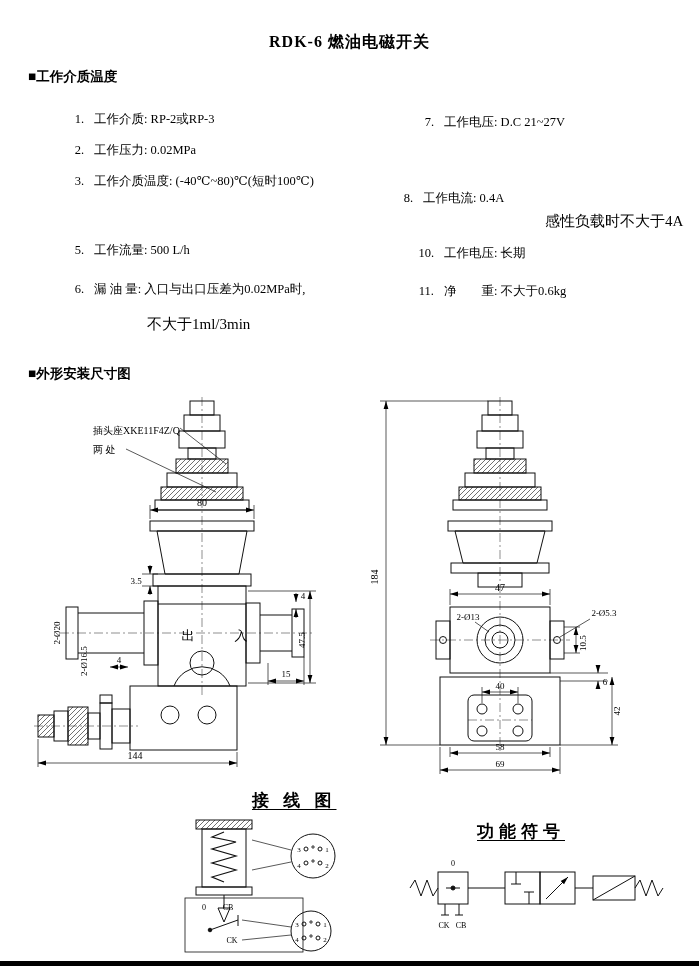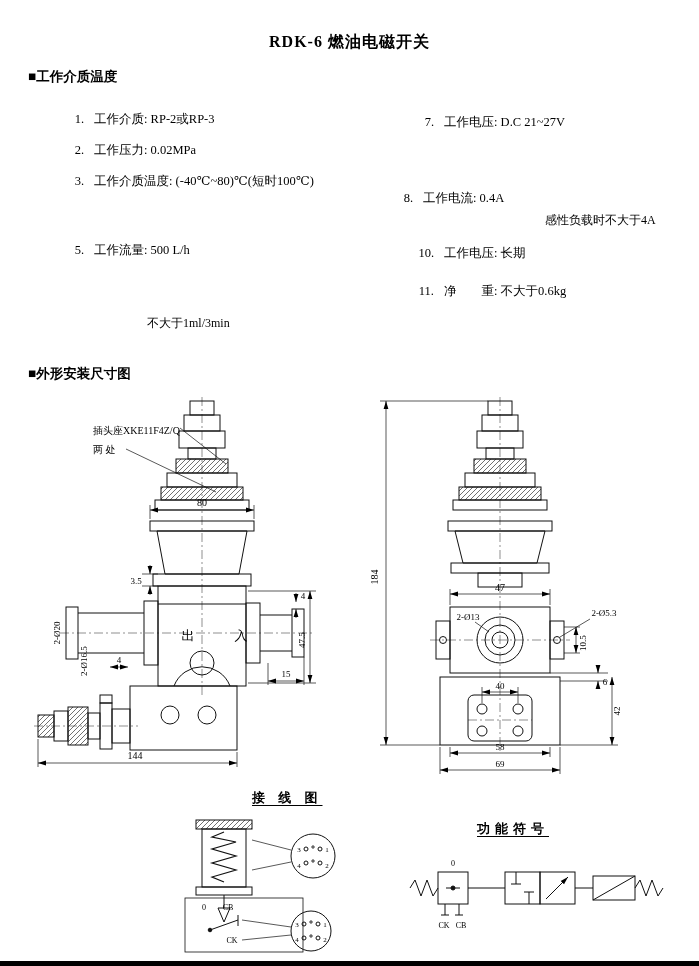--- a/index.html
+++ b/index.html
@@ -3,22 +3,22 @@
 <meta charset="utf-8">
 <style>
   * { margin:0; padding:0; box-sizing:border-box; }
   html,body { background:#9a9a9a; }
   body { font-family:"Liberation Serif","DejaVu Serif",serif; }
   .page { position:relative; width:699px; height:966px; background:#ffffff; margin:0 auto; overflow:hidden; color:#000; }
   .title { position:absolute; top:4px; left:0; width:100%; text-align:center; font-size:16px; font-weight:bold; letter-spacing:1px;margin-top:28px; }
   .sec-heading { position:absolute; left:28px; font-size:13.5px; font-weight:bold; }
   .spec-row { position:absolute; font-size:12.5px; white-space:nowrap; }
   .spec-row .num { display:inline-block; width:26px; text-align:right; margin-right:10px; }
-  .spec-cont { position:absolute; font-size:12px; white-space:nowrap; }
-  .sub-heading { position:absolute; font-size:13px; font-weight:bold; letter-spacing:5px; text-decoration:underline; text-underline-offset:3px; }
+  .spec-cont { position:absolute; font-size:15px; white-space:nowrap; }
+  .sub-heading { position:absolute; font-size:17px; font-weight:bold; letter-spacing:5px; text-decoration:underline; text-underline-offset:3px; }
   svg { position:absolute; }
   svg text { font-family:"Liberation Serif","DejaVu Serif",serif; fill:#000; }
   .bottom-bar { position:absolute; left:0; bottom:0; width:100%; height:5px; background:#000; }
 </style>
 </head>
 <body>
 
 <div class="page">
 
   <div class="title">RDK-6 燃油电磁开关</div>
@@ -29,20 +29,23 @@
     <span class="num">1.</span><span>工作介质: RP-2或RP-3</span>
   </div>
   <div class="spec-row" style="left:58px; top:142px;">
     <span class="num">2.</span><span>工作压力: 0.02MPa</span>
   </div>
   <div class="spec-row" style="left:58px; top:173px;">
     <span class="num">3.</span><span>工作介质温度: (-40℃~80)℃(短时100℃)</span>
   </div>
   <div class="spec-row" style="left:58px; top:242px;">
     <span class="num">5.</span><span>工作流量: 500 L/h</span>
+  </div>
+  <div class="spec-row" style="left:58px; top:281px;">
+    <span class="num">6.</span><span>漏 油 量: 入口与出口压差为0.02MPa时,</span>
   </div>
   <div class="spec-cont" style="left:147px; top:315px;">不大于1ml/3min</div>
 
   <div class="spec-row" style="left:408px; top:114px;">
     <span class="num">7.</span><span>工作电压: D.C 21~27V</span>
   </div>
   <div class="spec-row" style="left:387px; top:146px;margin-top:44px;">
     <span class="num">8.</span><span>工作电流: 0.4A</span>
   </div>
   <div class="spec-cont" style="left:545px; top:212px;">感性负载时不大于4A</div>

